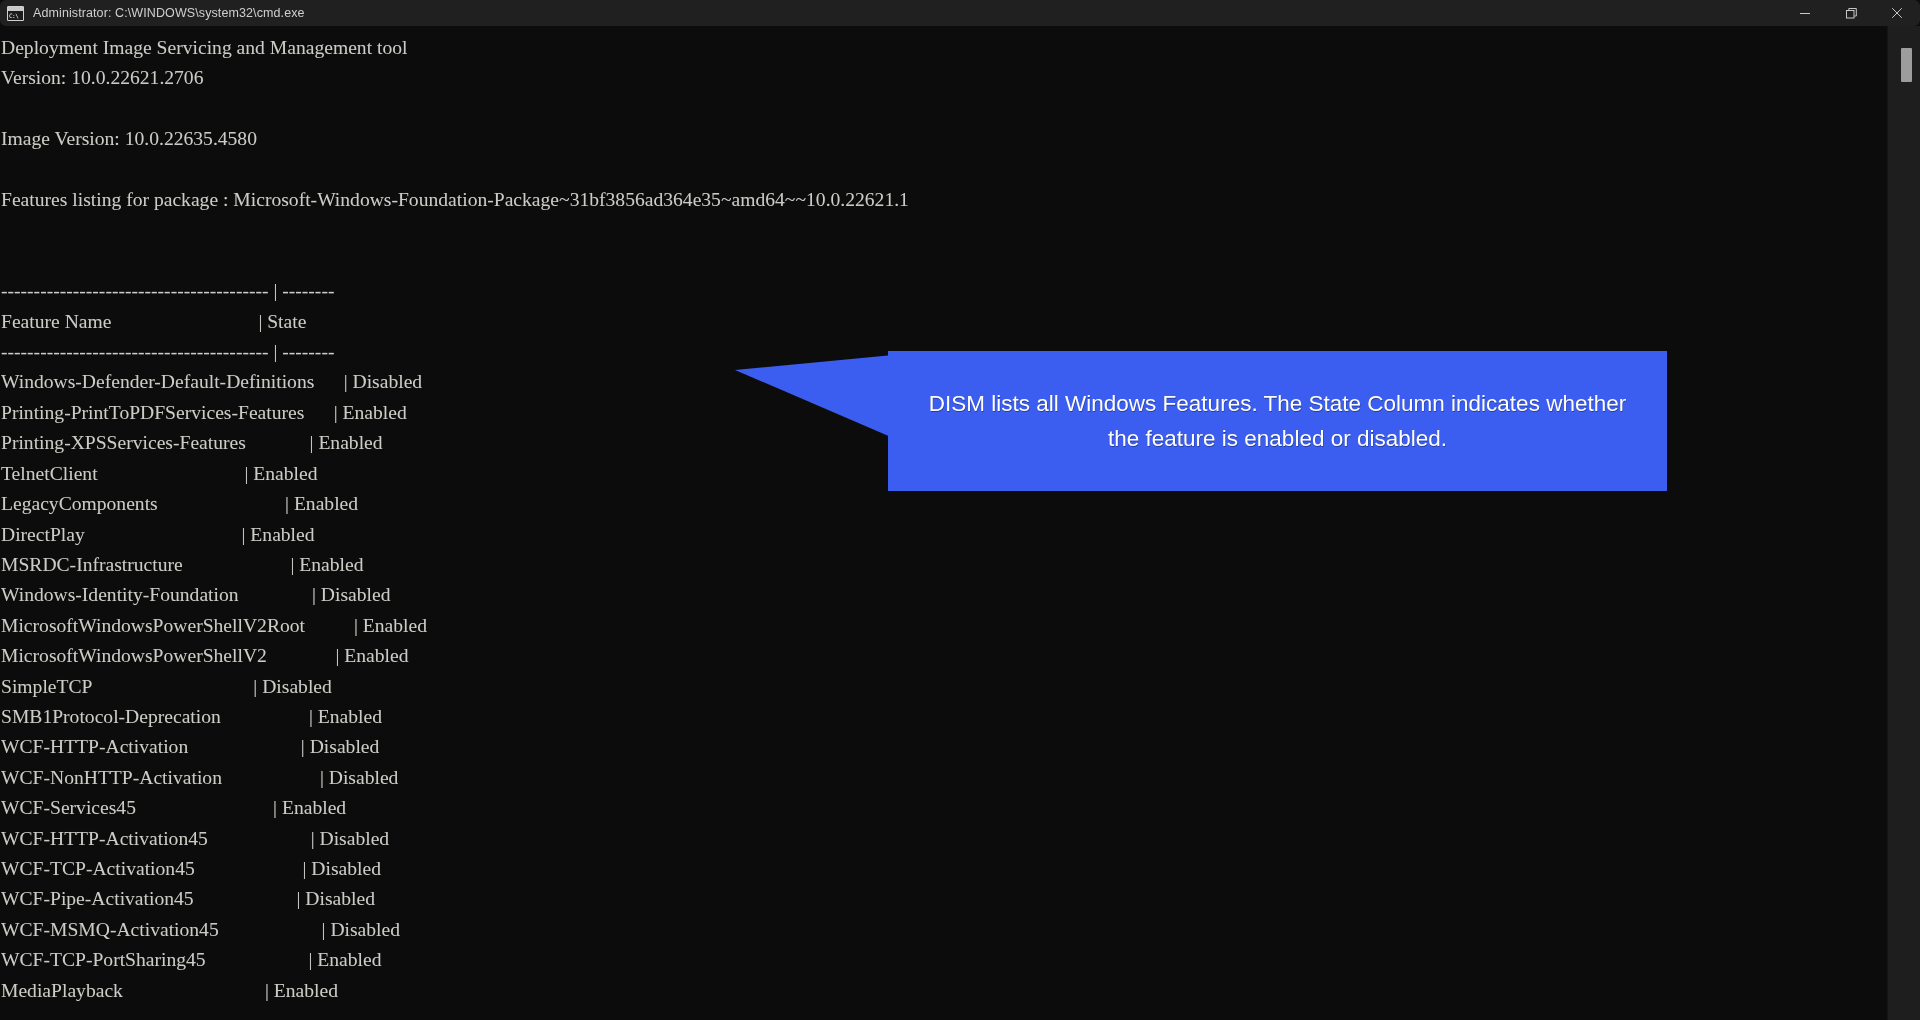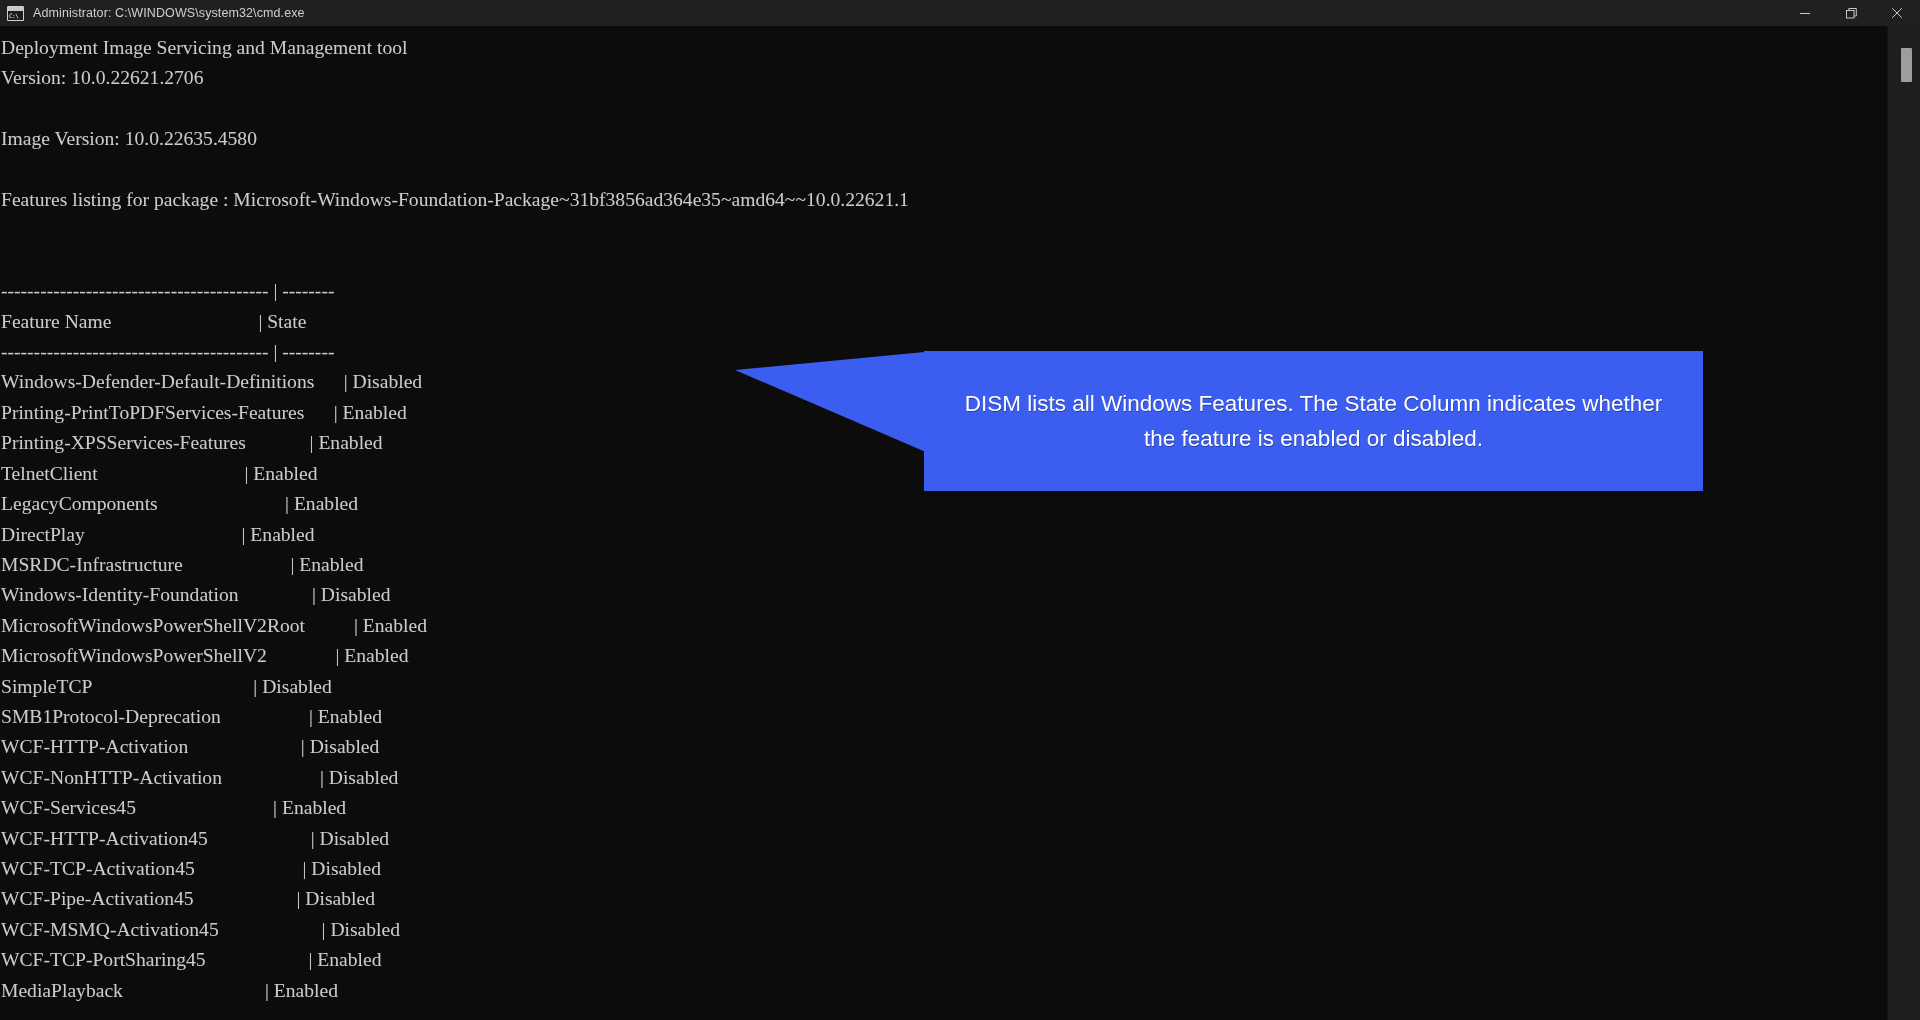--- a/index.html
+++ b/index.html
@@ -26,20 +26,21 @@
 
   
   .titlebar {
     height: 26px;
     min-height: 26px;
     background: #202020;
     display: flex;
     align-items: center;
     position: relative;
     user-select: none;
+    border-radius: 6px;
   }
   .titlebar-left {
     display: flex;
     align-items: center;
     padding-left: 7px;
     gap: 9px;
     flex: 1;
     min-width: 0;
   }
   .app-icon {
@@ -150,21 +151,21 @@
     width: 11px;
     top: 22px;
     height: 34px;
     background: #9d9d9d;
     border-radius: 1px;
   }
 
   
   .callout {
     position: absolute;
-    left: 924px;
+    left: 888px;
     top: 325px;
     width: 779px;
     height: 140px;
     background: #3b5ef0;
     display: flex;
     align-items: center;
     justify-content: center;
     box-sizing: border-box;
     padding: 0 34px;
     z-index: 5;

